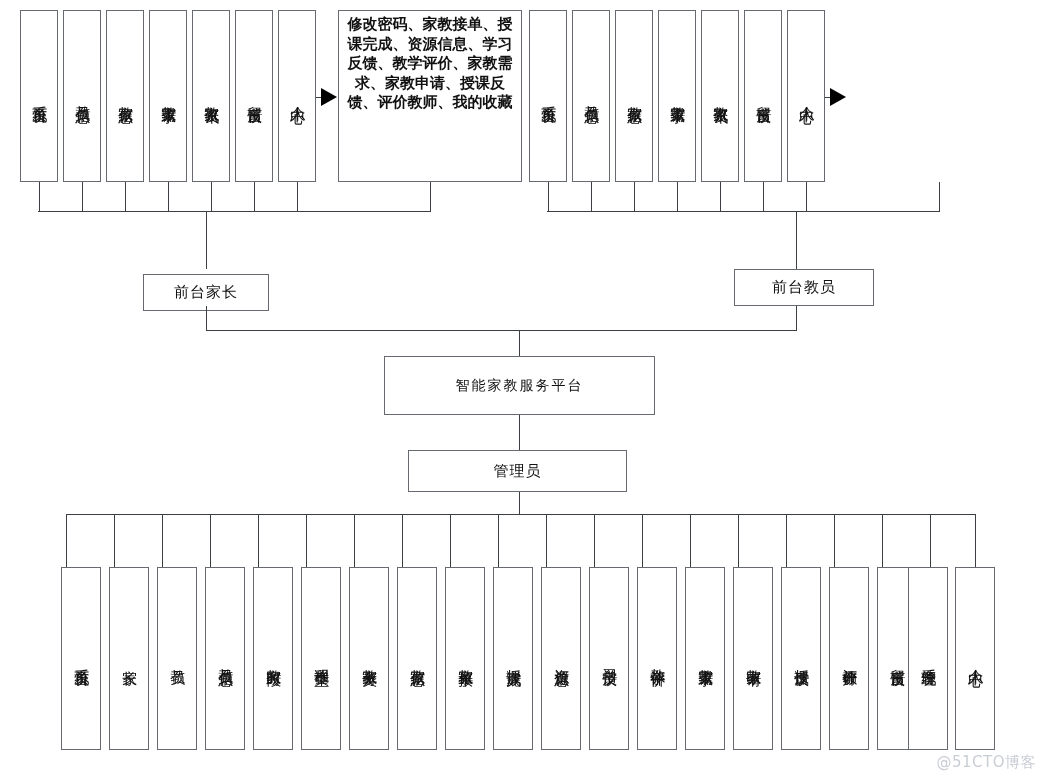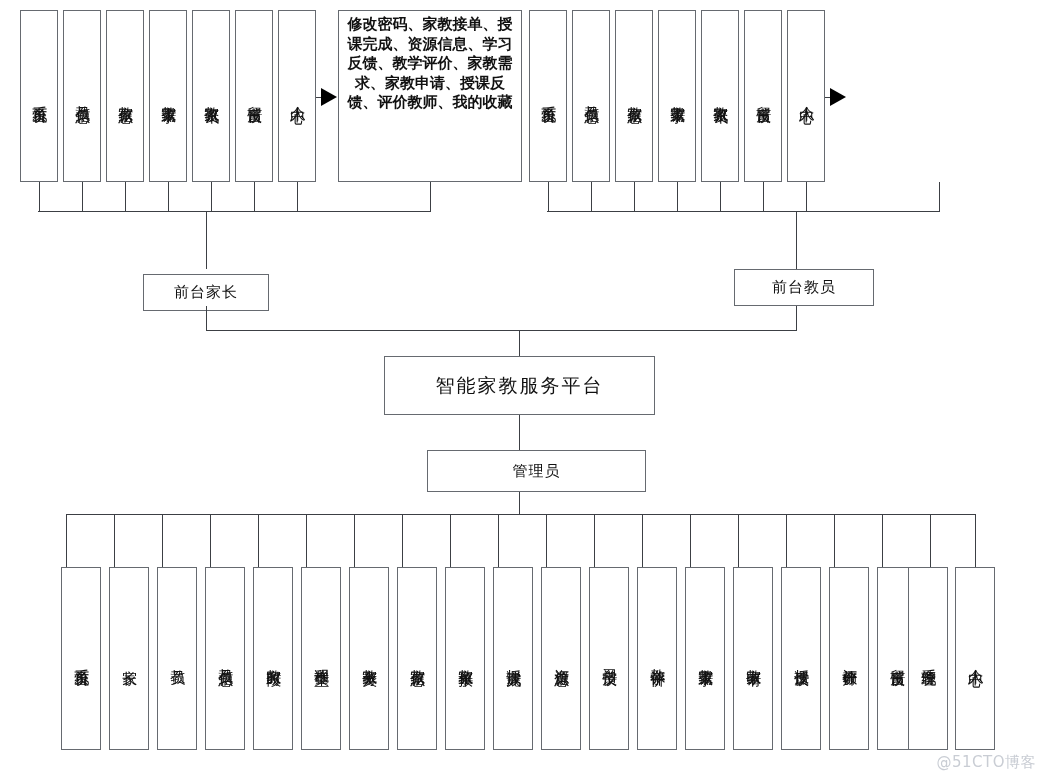--- a/index.html
+++ b/index.html
@@ -51,21 +51,21 @@
     font-weight:600;
     display:block;
     text-align:center;
     overflow:hidden;
   }
   .hbox{
     font-size:15px;
     letter-spacing:1px;
   }
   .platformbox{
-    font-size:19px;
+    font-size:14px;
     letter-spacing:2px;
   }
   
   .ln{position:absolute;background:#3c3f44;}
   .lnv{width:1.3px;}
   .lnh{height:1.3px;}
   .arrow{
     position:absolute;
     width:0;height:0;
     border-top:9px solid transparent;
@@ -142,21 +142,21 @@
 
   <div class="ln lnv" style="left:206px;top:306px;height:24px;"></div>
   <div class="ln lnv" style="left:796px;top:306px;height:24px;"></div>
   <div class="ln lnh" style="left:206px;top:330px;width:591px;"></div>
   <div class="ln lnv" style="left:519px;top:330px;height:26px;"></div>
 
   <div class="box platformbox" style="left:384px;top:356px;width:271px;height:59px;">智能家教服务平台</div>
 
   <div class="ln lnv" style="left:519px;top:415px;height:35px;"></div>
 
-  <div class="box hbox" style="left:427px;top:450px;width:219px;height:42px;">管理员</div>
+  <div class="box hbox" style="left:408px;top:450px;width:219px;height:42px;">管理员</div>
 
   <div class="ln lnv" style="left:519px;top:492px;height:22px;"></div>
 
   <div class="ln lnh" style="left:66px;top:514px;width:910px;"></div>
 
   <div class="ln lnv" style="left:66px;top:514px;height:53px;"></div>
   <div class="ln lnv" style="left:114px;top:514px;height:53px;"></div>
   <div class="ln lnv" style="left:162px;top:514px;height:53px;"></div>
   <div class="ln lnv" style="left:210px;top:514px;height:53px;"></div>
   <div class="ln lnv" style="left:258px;top:514px;height:53px;"></div>

